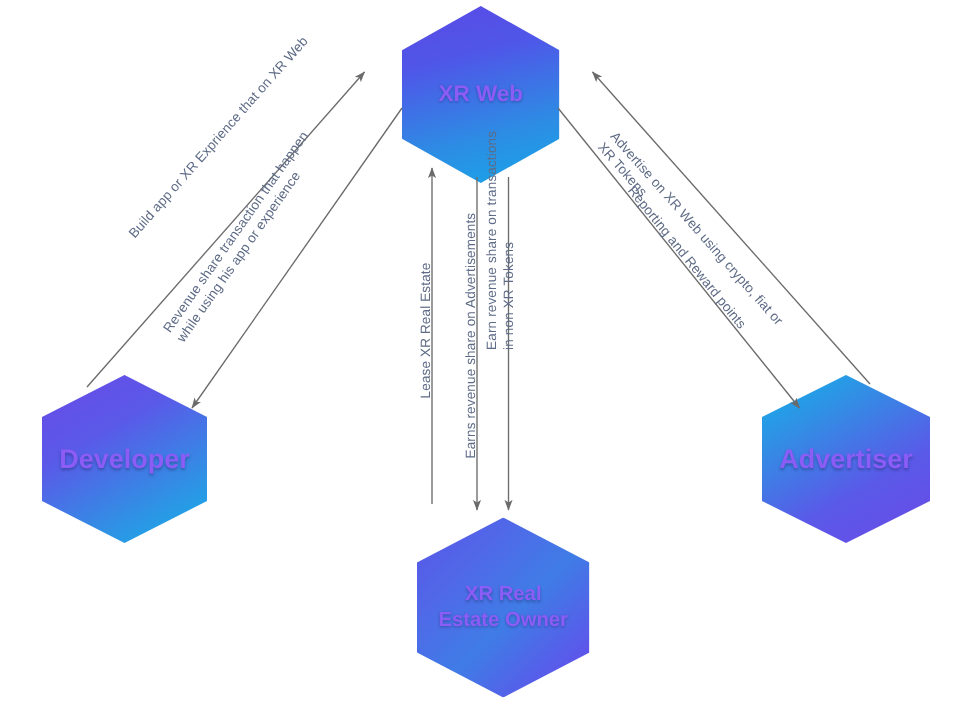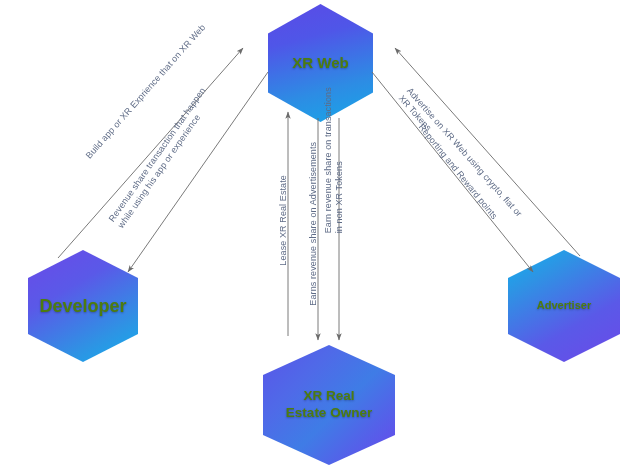--- a/index.html
+++ b/index.html
@@ -23,41 +23,41 @@
   }
   .hex {
     position: absolute;
     inset: 0;
     clip-path: polygon(50% 0%, 100% 25%, 100% 75%, 50% 100%, 0% 75%, 0% 25%);
     filter: drop-shadow(3px 4px 5px rgba(60,60,90,0.30));
   }
   .hex-label {
     position: relative;
     z-index: 3;
-    color: #4d7c0f;
+    color: #8b5cf6;
     font-weight: bold;
     text-align: center;
     line-height: 1.25;
     text-shadow: 0 1px 2px rgba(20,20,60,0.35);
     pointer-events: none;
     white-space: pre-line;
   }
   #hex-xrweb   { left: 268px; top: 4px;   width: 105px; height: 118px; }
   #hex-dev     { left: 28px;  top: 250px; width: 110px; height: 112px; }
   #hex-adv     { left: 508px; top: 250px; width: 112px; height: 112px; }
-  #hex-owner   { left: 263px; top: 345px; width: 132px; height: 120px; justify-content: center; }
+  #hex-owner   { left: 278px; top: 345px; width: 115px; height: 120px; justify-content: center; }
 
   #hex-xrweb .hex  { background: linear-gradient(165deg, #5b4ae6 0%, #4f56e8 30%, #2d8ce4 70%, #17a7e8 100%); }
   #hex-dev .hex    { background: linear-gradient(150deg, #6a4ae8 0%, #5a59e8 35%, #2e93e4 75%, #12b0ec 100%); }
   #hex-adv .hex    { background: linear-gradient(330deg, #6b4ae8 0%, #5a59e8 35%, #2e93e4 75%, #10b2ee 100%); }
   #hex-owner .hex  { background: linear-gradient(135deg, #5a54e8 0%, #4f6ae8 30%, #3f7ce6 55%, #6a45ec 100%); }
 
   #hex-xrweb .hex-label { font-size: 15px; }
   #hex-dev .hex-label   { font-size: 18px; }
-  #hex-adv .hex-label   { font-size: 11px; }
+  #hex-adv .hex-label   { font-size: 18px; }
   #hex-owner .hex-label { font-size: 13.5px; }
 
   svg#connectors {
     position: absolute;
     left: 0; top: 0;
     width: 640px; height: 470px;
     z-index: 1;
   }
   .edge-label {
     position: absolute;

